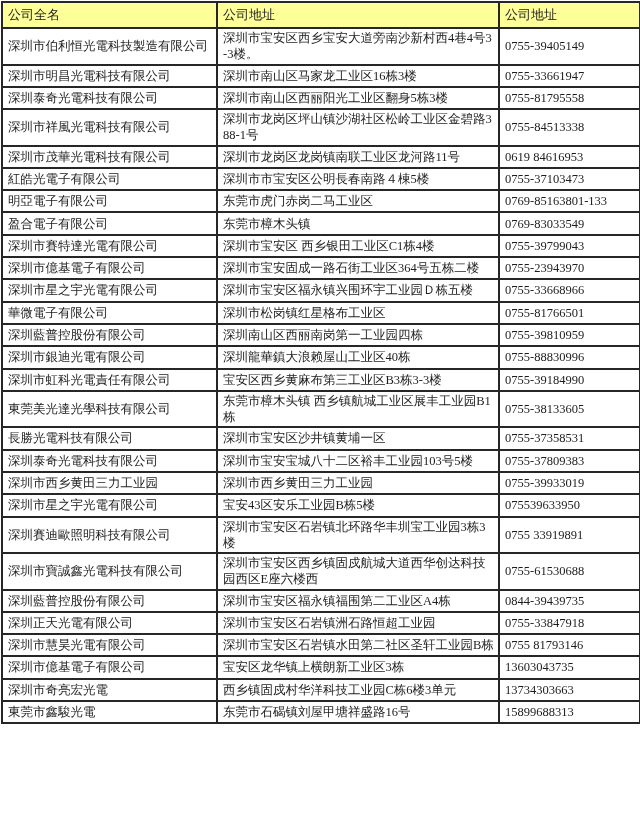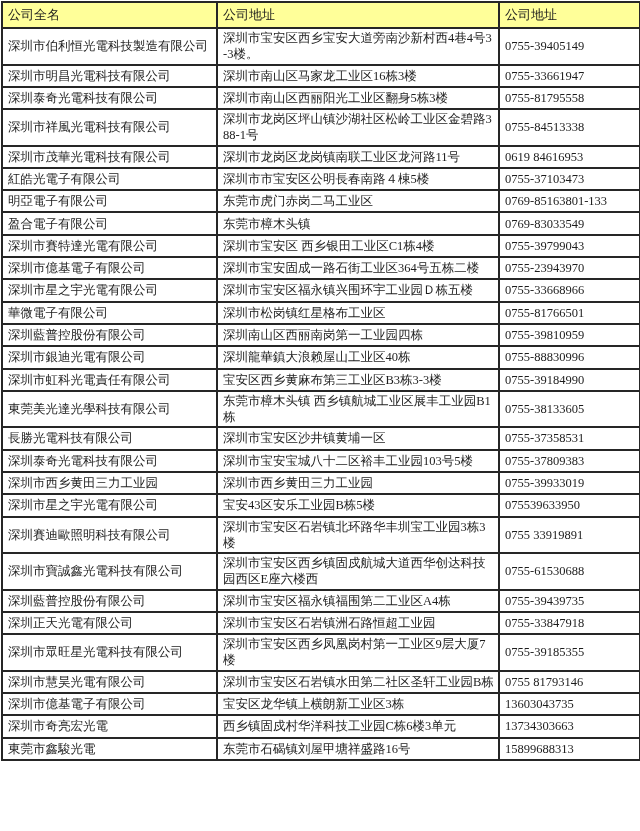--- a/index.html
+++ b/index.html
@@ -170,31 +170,26 @@
           <td>0755 33919891</td>
         </tr>
         <tr>
           <td>深圳市寶誠鑫光電科技有限公司</td>
           <td>深圳市宝安区西乡镇固戍航城大道西华创达科技园西区E座六楼西</td>
           <td>0755-61530688</td>
         </tr>
         <tr>
           <td>深圳藍普控股份有限公司</td>
           <td>深圳市宝安区福永镇福围第二工业区A4栋</td>
-          <td>0755-39439735</td>
+          <td>0844-39439735</td>
         </tr>
         <tr>
           <td>深圳正天光電有限公司</td>
           <td>深圳市宝安区石岩镇洲石路恒超工业园</td>
           <td>0755-33847918</td>
-        </tr>
-        <tr>
-          <td>深圳市眾旺星光電科技有限公司</td>
-          <td>深圳市宝安区西乡凤凰岗村第一工业区9层大厦7楼</td>
-          <td>0755-39185355</td>
         </tr>
         <tr>
           <td>深圳市慧昊光電有限公司</td>
           <td>深圳市宝安区石岩镇水田第二社区圣轩工业园B栋</td>
           <td>0755 81793146</td>
         </tr>
         <tr>
           <td>深圳市億基電子有限公司</td>
           <td>宝安区龙华镇上横朗新工业区3栋</td>
           <td>13603043735</td>

